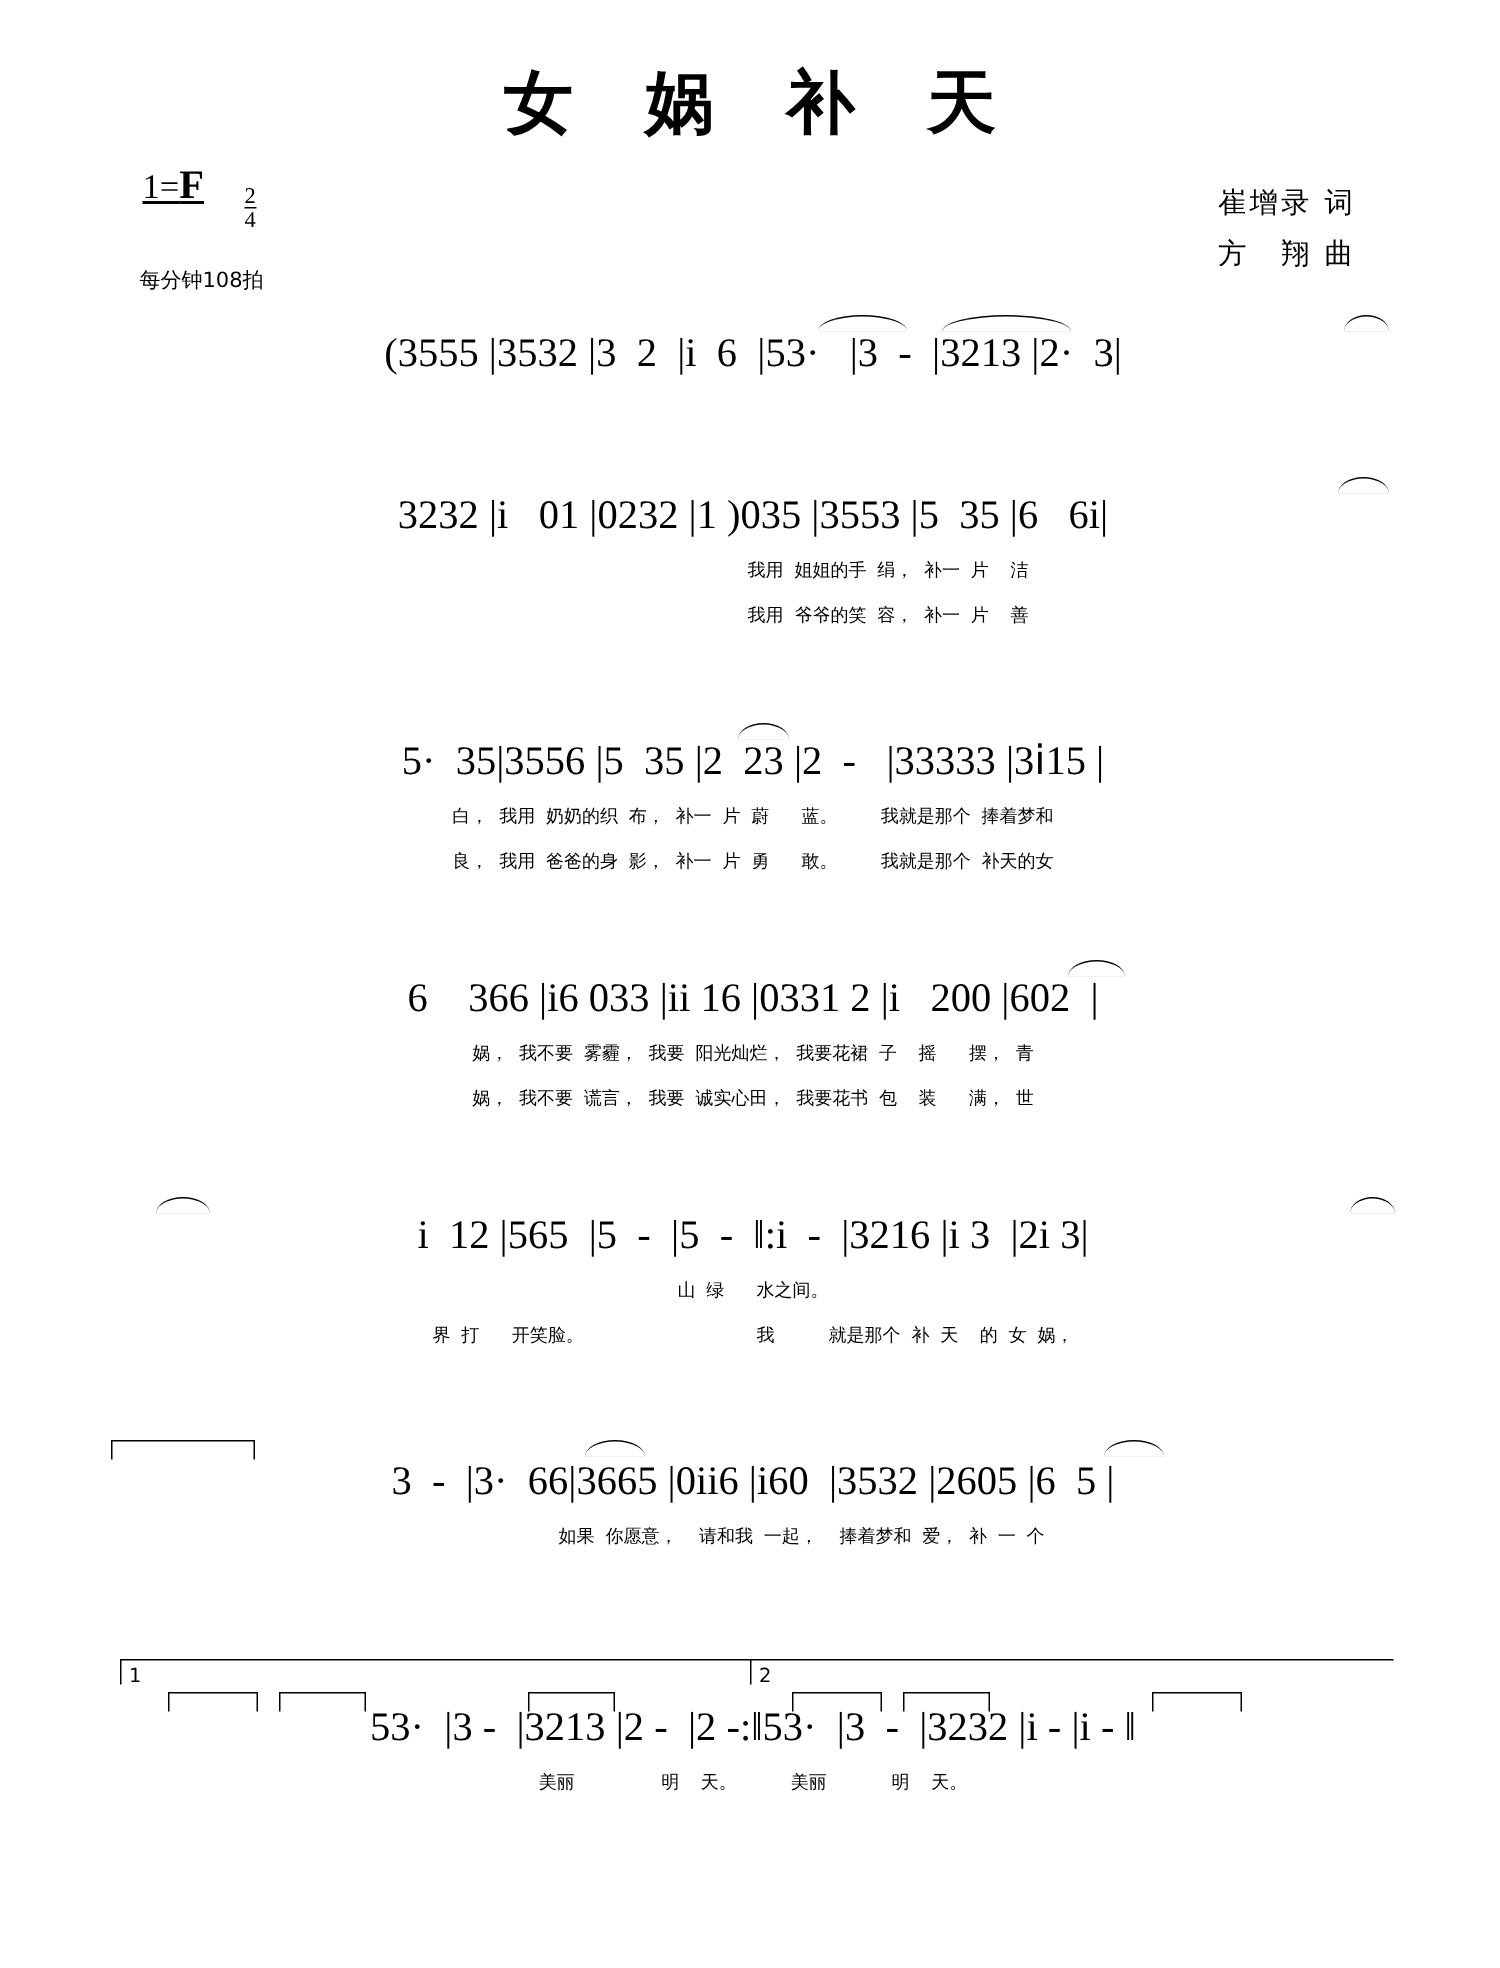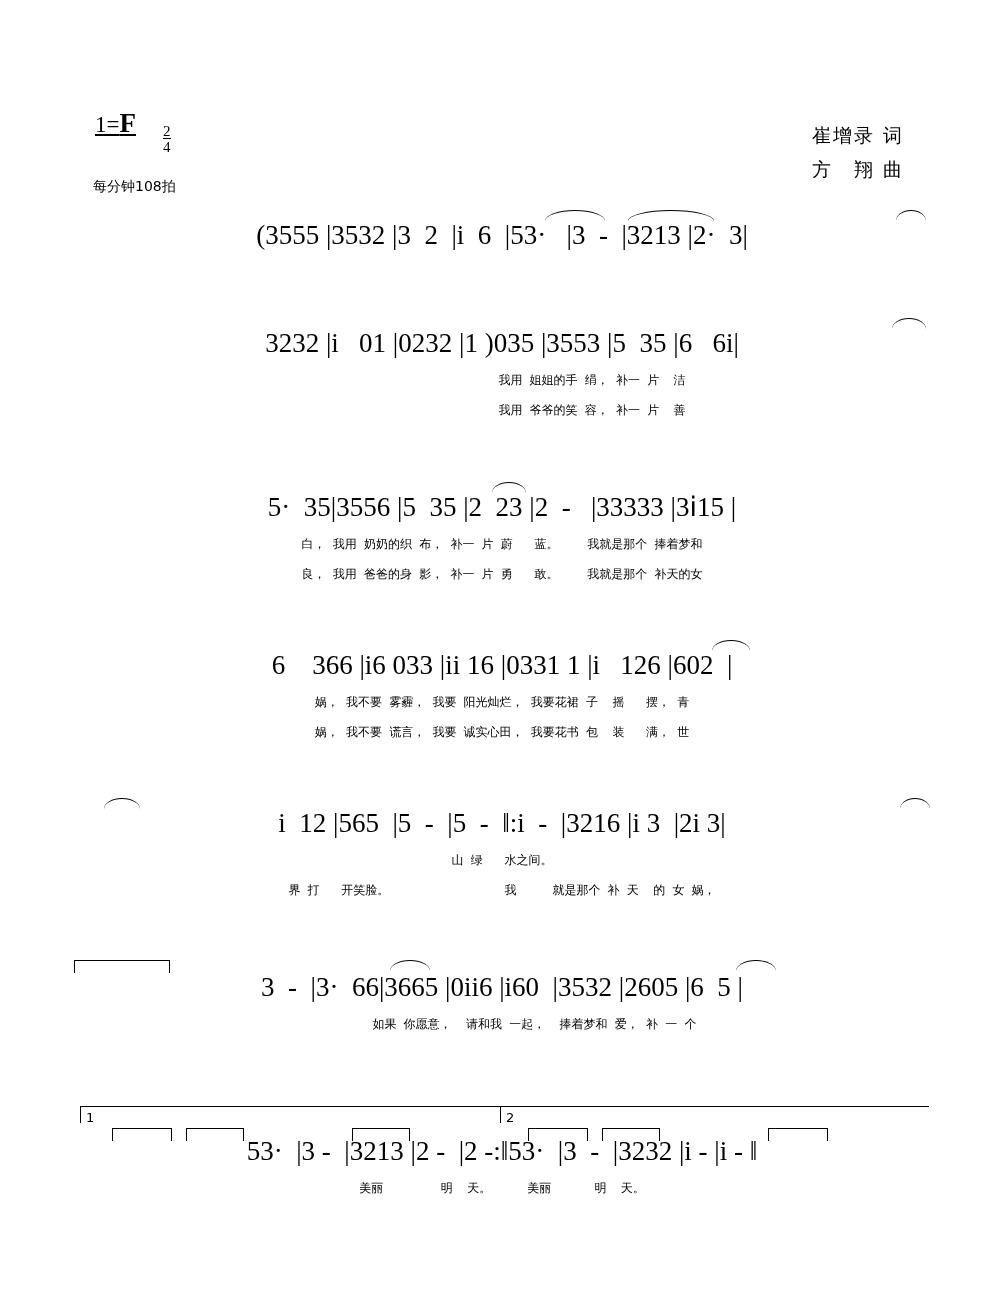--- a/index.html
+++ b/index.html
@@ -113,20 +113,21 @@
     height: 10px;
     border-top: 1.7px solid #000;
     border-radius: 50% 50% 0 0 / 100% 100% 0 0;
   }
 </style>
 </head>
 <body>
 
 <div class="sheet">
 
+  <div class="title">女 娲 补 天</div>
 
   <div class="credits">
     <div class="credit-line">
       <span class="name">崔增录</span><span class="role">词</span>
     </div>
     <div class="credit-line">
       <span class="name">方　翔</span><span class="role">曲</span>
     </div>
   </div>
 
@@ -156,21 +157,21 @@
   <div class="tie" style="top:318px; left:892px; width:34px;"></div>
 
   <div class="system" style="top:490px;">
     <div class="notes">5·  35|3556 |5  35 |2  23 |2  -   |33333 |3ⅰ15 |</div>
     <div class="lyric">白， 我用 奶奶的织 布， 补一 片 蔚   蓝。    我就是那个 捧着梦和</div>
     <div class="lyric">良， 我用 爸爸的身 影， 补一 片 勇   敢。    我就是那个 补天的女</div>
   </div>
   <div class="tie" style="top:482px; left:492px; width:34px;"></div>
 
   <div class="system" style="top:648px;">
-    <div class="notes">6    366 |i6 033 |ii 16 |0331 1 |i   126 |602  |</div>
+    <div class="notes">6    366 |i6 033 |ii 16 |0331 2 |i   200 |602  |</div>
     <div class="lyric">娲， 我不要 雾霾， 我要 阳光灿烂， 我要花裙 子  摇   摆， 青</div>
     <div class="lyric">娲， 我不要 谎言， 我要 诚实心田， 我要花书 包  装   满， 世</div>
   </div>
   <div class="tie" style="top:640px; left:712px; width:38px;"></div>
 
   <div class="system" style="top:806px;">
     <div class="notes">i  12 |565  |5  -  |5  -  ‖:i  -  |3216 |i 3  |2i 3|</div>
     <div class="lyric">山 绿   水之间。</div>
     <div class="lyric">界 打   开笑脸。                我     就是那个 补 天  的 女 娲，</div>
   </div>

